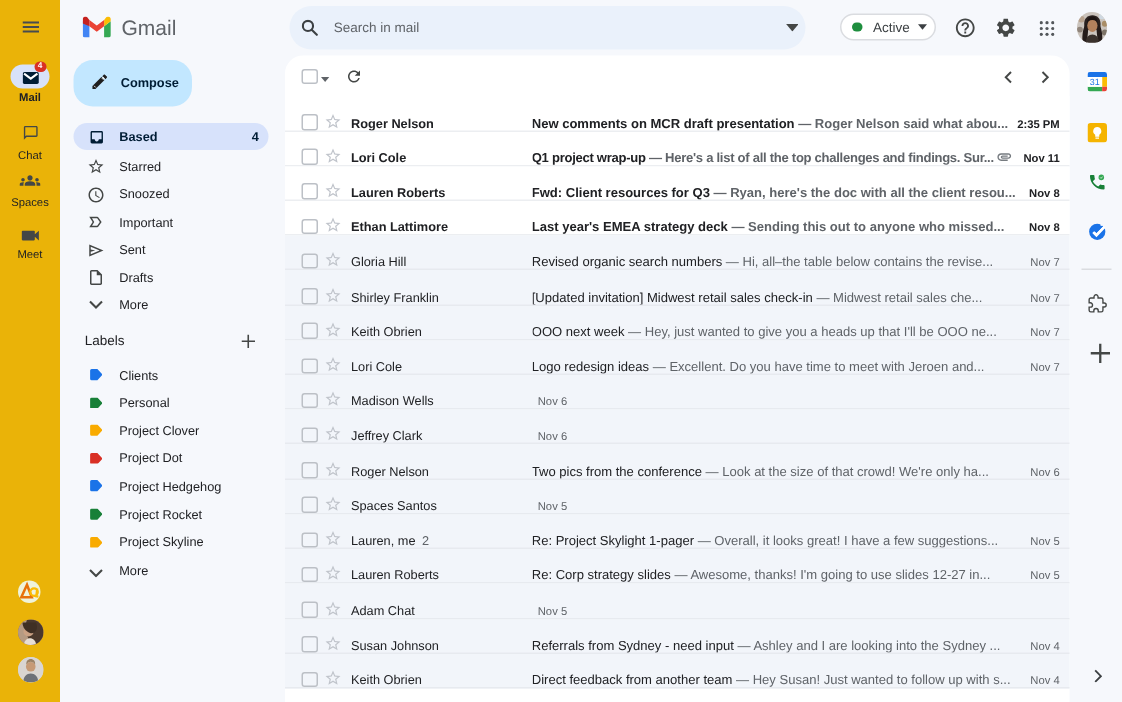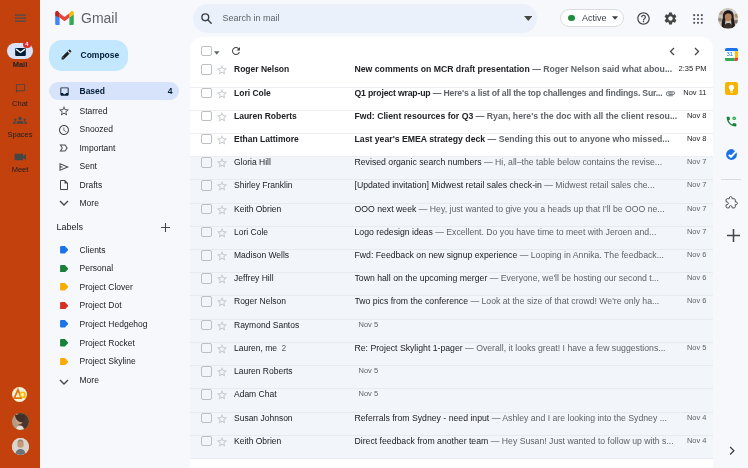--- a/index.html
+++ b/index.html
@@ -1,32 +1,32 @@
 <!DOCTYPE html>
 <html><head><meta charset="utf-8">
 <style>
 *{margin:0;padding:0;box-sizing:border-box}
 html,body{width:748px;height:468px;overflow:hidden;background:#f6f8fc;font-family:"Liberation Sans",sans-serif;position:relative}
 .abs{position:absolute}
 
-#rail{position:absolute;left:0;top:0;width:40px;height:468px;background:#c2410c}
+#rail{position:absolute;left:0;top:0;width:40px;height:468px;background:#eab308}
 .railpill{position:absolute;left:7px;width:26px;height:16px;border-radius:8px}
 .raillbl{position:absolute;left:0;width:40px;text-align:center;font-size:7.5px;color:#202124}
 
 #card{position:absolute;left:190px;top:37px;width:523px;height:431px;background:#fff;border-radius:12px 12px 0 0}
-.row{display:flex;align-items:flex-start;height:23.22px;border-bottom:1px solid #eceef1;padding-left:11px;background:#fff}
+.row{display:flex;align-items:flex-end;height:23.22px;border-bottom:1px solid #eceef1;padding-left:11px;background:#fff}
 .row.rd{background:#f2f5fa;border-bottom:1px solid #e7eaef}
 .cb{width:10.5px;height:10.5px;border:1.5px solid #bcc0c6;border-radius:2px;flex:none}
 .st{flex:none;margin-left:4px;width:12px;height:12px}
 .sender{flex:none;margin-left:6.5px;width:120.5px;font-size:8.5px;color:#202124;white-space:nowrap;overflow:hidden}
 .subj{flex:1;font-size:8.7px;color:#202124;white-space:nowrap;overflow:hidden;min-width:0}
 .pv{color:#5f6368}
 .dt{flex:none;margin-left:4px;padding-right:6.5px;font-size:7.5px;color:#5f6368;text-align:right;white-space:nowrap}
 .ur .sender,.ur .subj{font-weight:bold}
-.ur .dt{font-weight:normal;color:#202124;font-size:7.5px}
+.ur .dt{font-weight:bold;color:#202124;font-size:7.5px}
 .clip{flex:none;width:11px;height:11px;margin-right:3px}
 
 .rt{position:absolute;left:725px;width:13px;height:13px}
 svg{display:block}
 </style></head>
 <body>
 <div id="rail">
 
   <svg class="abs" style="left:15px;top:14px" width="11" height="8" viewBox="0 0 11 8">
       <path d="M0 1h11M0 4h11M0 7h11" stroke="#474b4f" stroke-width="1.25"></path>
@@ -231,64 +231,63 @@
         <span class="sender">Lori Cole</span>
         <span class="subj">Logo redesign ideas<span class="pv"> — Excellent. Do you have time to meet with Jeroen and...</span></span>
         <span class="dt">Nov 7</span>
       </div>
       <div class="row rd">
         <span class="cb"></span>
         <svg class="st" viewBox="0 0 24 24">
           <path d="M22 9.24l-7.19-.62L12 2 9.19 8.63 2 9.24l5.46 4.73L5.82 21 12 17.27 18.18 21l-1.63-7.03L22 9.24zM12 15.4l-3.76 2.27 1-4.28-3.32-2.88 4.38-.38L12 6.1l1.71 4.04 4.38.38-3.32 2.88 1 4.28L12 15.4z" fill="#c0c4cb"></path>
         </svg>
         <span class="sender">Madison Wells</span>
-        <span class="subj">Fwd: Feedback on new signup experience<span class="pv"> — Looping in Annika. The feedback...</span></span>
         <span class="dt">Nov 6</span>
       </div>
       <div class="row rd">
         <span class="cb"></span>
         <svg class="st" viewBox="0 0 24 24">
           <path d="M22 9.24l-7.19-.62L12 2 9.19 8.63 2 9.24l5.46 4.73L5.82 21 12 17.27 18.18 21l-1.63-7.03L22 9.24zM12 15.4l-3.76 2.27 1-4.28-3.32-2.88 4.38-.38L12 6.1l1.71 4.04 4.38.38-3.32 2.88 1 4.28L12 15.4z" fill="#c0c4cb"></path>
         </svg>
-        <span class="sender">Jeffrey Hill</span>
-        <span class="subj">Town hall on the upcoming merger<span class="pv"> — Everyone, we'll be hosting our second t...</span></span>
+        <span class="sender">Jeffrey Clark</span>
         <span class="dt">Nov 6</span>
       </div>
       <div class="row rd">
         <span class="cb"></span>
         <svg class="st" viewBox="0 0 24 24">
           <path d="M22 9.24l-7.19-.62L12 2 9.19 8.63 2 9.24l5.46 4.73L5.82 21 12 17.27 18.18 21l-1.63-7.03L22 9.24zM12 15.4l-3.76 2.27 1-4.28-3.32-2.88 4.38-.38L12 6.1l1.71 4.04 4.38.38-3.32 2.88 1 4.28L12 15.4z" fill="#c0c4cb"></path>
         </svg>
         <span class="sender">Roger Nelson</span>
         <span class="subj">Two pics from the conference<span class="pv"> — Look at the size of that crowd! We're only ha...</span></span>
         <span class="dt">Nov 6</span>
       </div>
       <div class="row rd">
         <span class="cb"></span>
         <svg class="st" viewBox="0 0 24 24">
           <path d="M22 9.24l-7.19-.62L12 2 9.19 8.63 2 9.24l5.46 4.73L5.82 21 12 17.27 18.18 21l-1.63-7.03L22 9.24zM12 15.4l-3.76 2.27 1-4.28-3.32-2.88 4.38-.38L12 6.1l1.71 4.04 4.38.38-3.32 2.88 1 4.28L12 15.4z" fill="#c0c4cb"></path>
         </svg>
-        <span class="sender">Raymond Santos</span>
+        <span class="sender">Spaces Santos</span>
         <span class="dt">Nov 5</span>
       </div>
       <div class="row rd">
         <span class="cb"></span>
         <svg class="st" viewBox="0 0 24 24">
           <path d="M22 9.24l-7.19-.62L12 2 9.19 8.63 2 9.24l5.46 4.73L5.82 21 12 17.27 18.18 21l-1.63-7.03L22 9.24zM12 15.4l-3.76 2.27 1-4.28-3.32-2.88 4.38-.38L12 6.1l1.71 4.04 4.38.38-3.32 2.88 1 4.28L12 15.4z" fill="#c0c4cb"></path>
         </svg>
         <span class="sender">Lauren, me <span style="margin-left:2px;color:#5f6368">2</span></span>
         <span class="subj">Re: Project Skylight 1-pager<span class="pv"> — Overall, it looks great! I have a few suggestions...</span></span>
         <span class="dt">Nov 5</span>
       </div>
       <div class="row rd">
         <span class="cb"></span>
         <svg class="st" viewBox="0 0 24 24">
           <path d="M22 9.24l-7.19-.62L12 2 9.19 8.63 2 9.24l5.46 4.73L5.82 21 12 17.27 18.18 21l-1.63-7.03L22 9.24zM12 15.4l-3.76 2.27 1-4.28-3.32-2.88 4.38-.38L12 6.1l1.71 4.04 4.38.38-3.32 2.88 1 4.28L12 15.4z" fill="#c0c4cb"></path>
         </svg>
         <span class="sender">Lauren Roberts</span>
+        <span class="subj">Re: Corp strategy slides<span class="pv"> — Awesome, thanks! I'm going to use slides 12-27 in...</span></span>
         <span class="dt">Nov 5</span>
       </div>
       <div class="row rd">
         <span class="cb"></span>
         <svg class="st" viewBox="0 0 24 24">
           <path d="M22 9.24l-7.19-.62L12 2 9.19 8.63 2 9.24l5.46 4.73L5.82 21 12 17.27 18.18 21l-1.63-7.03L22 9.24zM12 15.4l-3.76 2.27 1-4.28-3.32-2.88 4.38-.38L12 6.1l1.71 4.04 4.38.38-3.32 2.88 1 4.28L12 15.4z" fill="#c0c4cb"></path>
         </svg>
         <span class="sender">Adam Chat</span>
         <span class="dt">Nov 5</span>
       </div>

